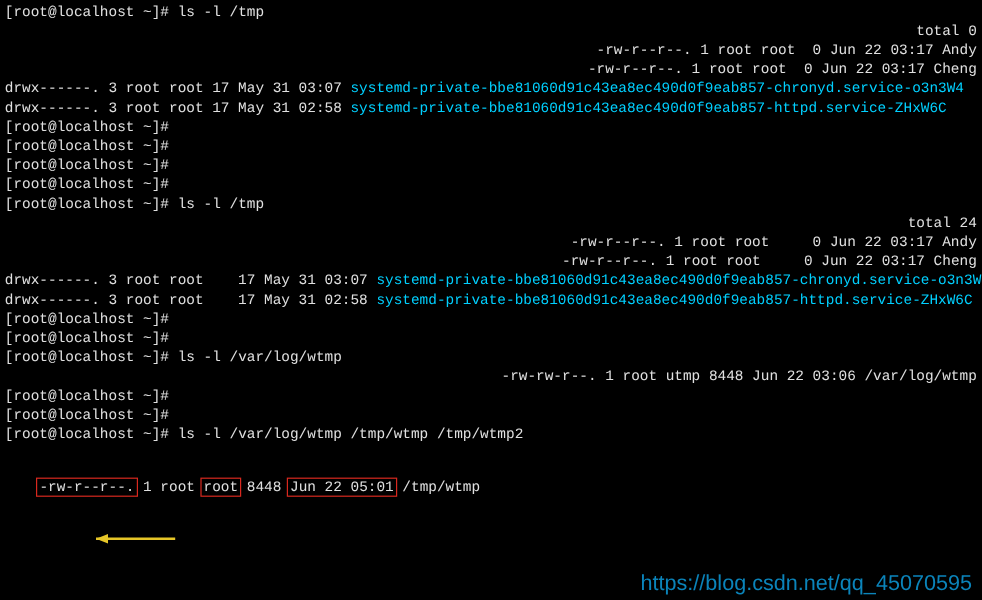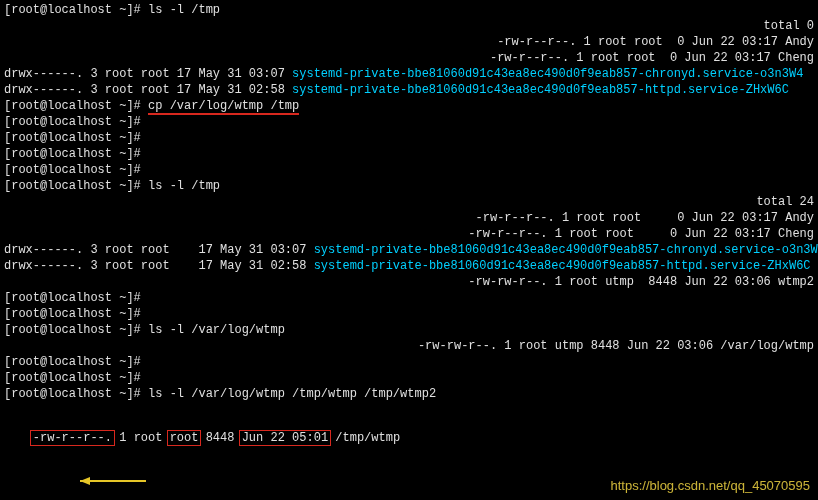--- a/index.html
+++ b/index.html
@@ -33,49 +33,47 @@
     line-height: 14px;
   }
   .arrow-svg {
     display: inline-block;
     vertical-align: middle;
   }
   .watermark {
     position: absolute;
     right: 8px;
     bottom: 6px;
-    color: #fde047;
-    font-size: 13px;
+    color: #0ea5e9;
+    font-size: 18px;
     opacity: 0.8;
     font-family: Arial, sans-serif;
   }
   .spacer { display: inline-block; }
 </style>
 </head>
 <body>
 
 <div class="term">
   <div class="line"><span class="white">[root@localhost ~]# </span><span class="white">ls -l /tmp</span></div>
   <div class="line white">total 0</div>
   <div class="line white">-rw-r--r--. 1 root root  0 Jun 22 03:17 Andy</div>
   <div class="line white">-rw-r--r--. 1 root root  0 Jun 22 03:17 Cheng</div>
   <div class="line"><span class="white">drwx------. 3 root root 17 May 31 03:07 </span><span class="cyan">systemd-private-bbe81060d91c43ea8ec490d0f9eab857-chronyd.service-o3n3W4</span></div>
   <div class="line"><span class="white">drwx------. 3 root root 17 May 31 02:58 </span><span class="cyan">systemd-private-bbe81060d91c43ea8ec490d0f9eab857-httpd.service-ZHxW6C</span></div>
-  <div class="line"><span class="white">[root@localhost ~]# </span><span class="white underline-red">cp /var/log/wtmp /tmp</span></div>
   <div class="line"><span class="white">[root@localhost ~]# </span></div>
   <div class="line"><span class="white">[root@localhost ~]# </span></div>
   <div class="line"><span class="white">[root@localhost ~]# </span></div>
   <div class="line"><span class="white">[root@localhost ~]# </span></div>
   <div class="line"><span class="white">[root@localhost ~]# </span><span class="white">ls -l /tmp</span></div>
   <div class="line white">total 24</div>
   <div class="line white">-rw-r--r--. 1 root root     0 Jun 22 03:17 Andy</div>
   <div class="line white">-rw-r--r--. 1 root root     0 Jun 22 03:17 Cheng</div>
   <div class="line"><span class="white">drwx------. 3 root root    17 May 31 03:07 </span><span class="cyan">systemd-private-bbe81060d91c43ea8ec490d0f9eab857-chronyd.service-o3n3W4</span></div>
   <div class="line"><span class="white">drwx------. 3 root root    17 May 31 02:58 </span><span class="cyan">systemd-private-bbe81060d91c43ea8ec490d0f9eab857-httpd.service-ZHxW6C</span></div>
-  <div class="line white">-rw-rw-r--. 1 root utmp  8448 Jun 22 03:06 wtmp2</div>
   <div class="line"><span class="white">[root@localhost ~]# </span></div>
   <div class="line"><span class="white">[root@localhost ~]# </span></div>
   <div class="line"><span class="white">[root@localhost ~]# </span><span class="white">ls -l /var/log/wtmp</span></div>
   <div class="line white">-rw-rw-r--. 1 root utmp 8448 Jun 22 03:06 /var/log/wtmp</div>
   <div class="line"><span class="white">[root@localhost ~]# </span></div>
   <div class="line"><span class="white">[root@localhost ~]# </span></div>
   <div class="line"><span class="white">[root@localhost ~]# </span><span class="white">ls -l /var/log/wtmp /tmp/wtmp /tmp/wtmp2</span></div>
 
   <div class="line">
     <span class="box-red"><span class="white">-rw-r--r--.</span></span><span class="white"> 1 root </span><span class="box-red"><span class="white">root</span></span><span class="white"> 8448 </span><span class="box-red"><span class="white">Jun 22 05:01</span></span><span class="white"> /tmp/wtmp</span>

